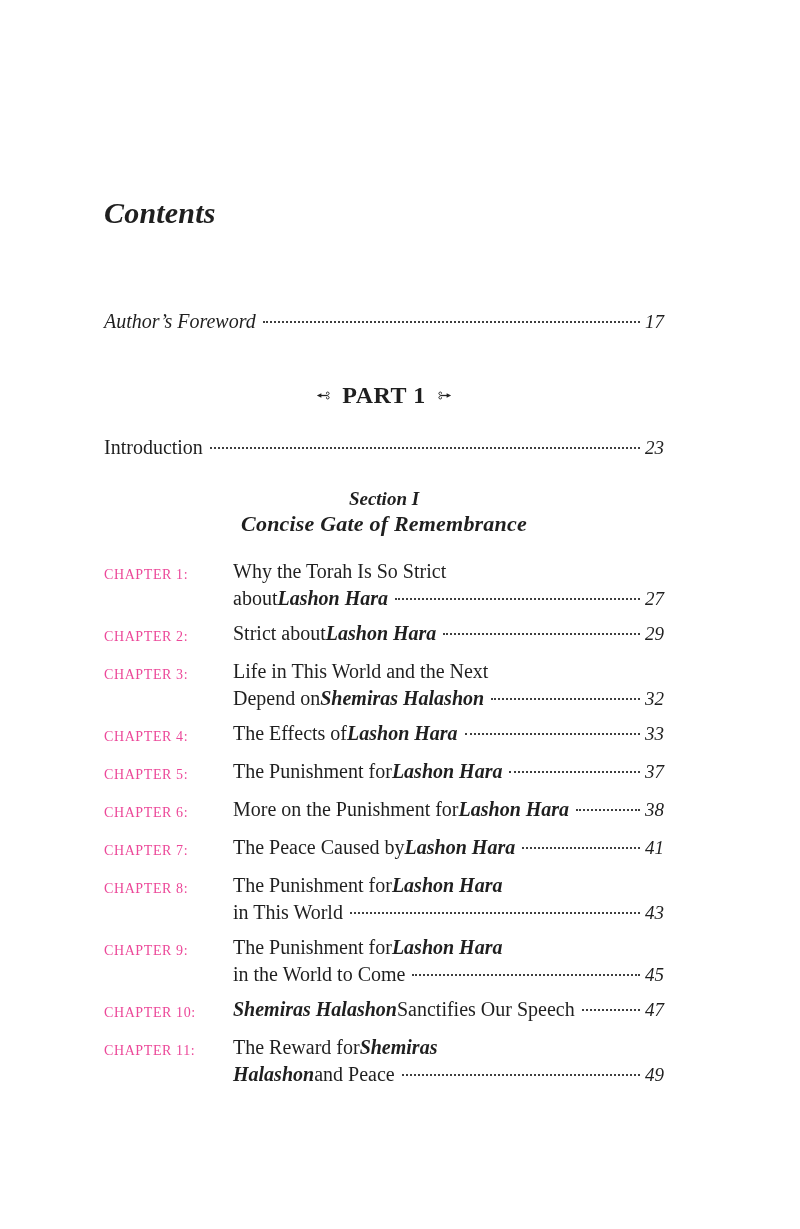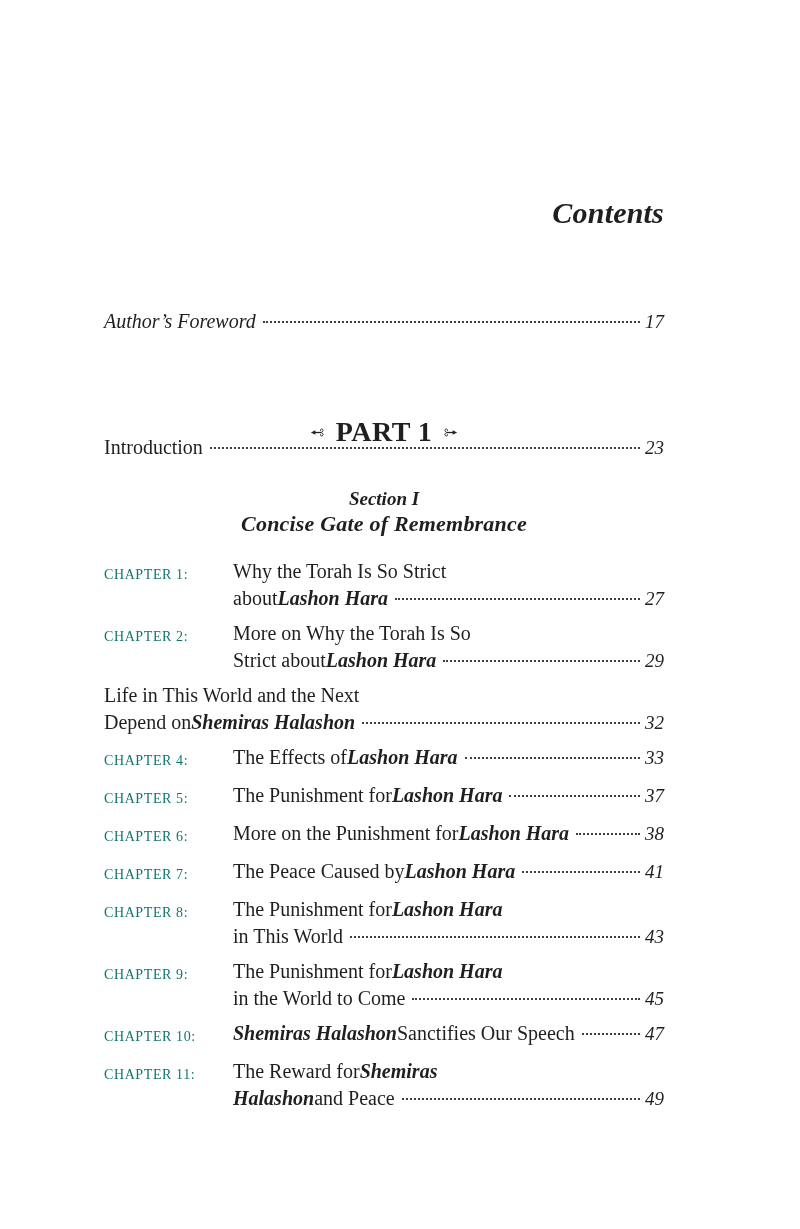--- a/index.html
+++ b/index.html
@@ -4,50 +4,50 @@
 <style>
   html,body{margin:0;padding:0;}
   body{
     width:800px;height:1229px;position:relative;background:#ffffff;
     font-family:"Liberation Serif", serif;color:#1f1f1f;
     -webkit-font-smoothing:antialiased;
   }
   .content{position:absolute;left:104px;width:560px;}
 
   
-  #contents-title{top:196px;text-align:right;font-size:30px;font-weight:bold;font-style:italic;letter-spacing:.2px;}
+  #contents-title{top:196px;text-align:left;font-size:30px;font-weight:bold;font-style:italic;letter-spacing:.2px;}
 
   
   .toc-line{display:flex;align-items:baseline;}
   .leader{flex:1;position:relative;min-width:14px;}
   .leader::after{content:"";position:absolute;left:7px;right:5px;bottom:5px;border-bottom:2.2px dotted #3e3e3e;}
   .pg{font-style:italic;font-size:19px;white-space:nowrap;}
 
   
   .fm{font-size:20px;line-height:30px;}
   .fm .entry-label{white-space:nowrap;}
   #foreword-row{top:306px;}
   #foreword-row .entry-label{font-style:italic;}
   #introduction-row{top:432px;}
 
   
   #part-heading{top:382px;display:flex;justify-content:center;align-items:center;gap:11px;
-    font-size:28px;font-weight:bold;letter-spacing:.5px;margin-top:34px;}
+    font-size:24px;font-weight:bold;letter-spacing:.5px;}
   .fleuron{width:15px;height:15px;display:block;}
   .fleuron.right{transform:scaleX(-1);}
 
   
   #section-kicker{top:488px;text-align:center;font-size:19px;font-weight:bold;font-style:italic;}
   #section-title{top:511px;text-align:center;font-size:22px;font-weight:bold;font-style:italic;letter-spacing:.2px;}
 
   
   #chapter-list{top:558px;}
   .toc-row{display:flex;margin-bottom:8px;}
   .chapter-label{width:129px;flex:0 0 129px;font-size:14px;letter-spacing:.6px;line-height:27px;
-    padding-top:3px;color:#0f766e;white-space:nowrap;}
+    padding-top:3px;color:#ec4899;white-space:nowrap;}
   .chapter-body{flex:1;font-size:20px;line-height:27px;}
   .chapter-body .it{font-style:italic;font-weight:bold;}
 </style>
 </head>
 <body>
 
 <div class="content" id="contents-title">Contents</div>
 
 <div class="content fm toc-line" id="foreword-row">
   <span class="entry-label">Author’s Foreword</span>
@@ -92,31 +92,29 @@
           <span class="it">Lashon Hara</span>
           <span class="leader"></span>
           <span class="pg">27</span>
         </div>
       </div>
     </div>
     <div class="toc-row">
       <div class="chapter-label">CHAPTER 2:</div>
       <div class="chapter-body">
         <div class="toc-line">
-          <span>More on Why the Torah Is So</span>
-        </div>
-        <div class="toc-line">
           <span>Strict about </span>
           <span class="it">Lashon Hara</span>
           <span class="leader"></span>
           <span class="pg">29</span>
         </div>
       </div>
     </div>
     <div class="toc-row">
+      <div class="chapter-label">CHAPTER 3:</div>
       <div class="chapter-body">
         <div class="toc-line">
           <span>Life in This World and the Next</span>
         </div>
         <div class="toc-line">
           <span>Depend on </span>
           <span class="it">Shemiras Halashon</span>
           <span class="leader"></span>
           <span class="pg">32</span>
         </div>

